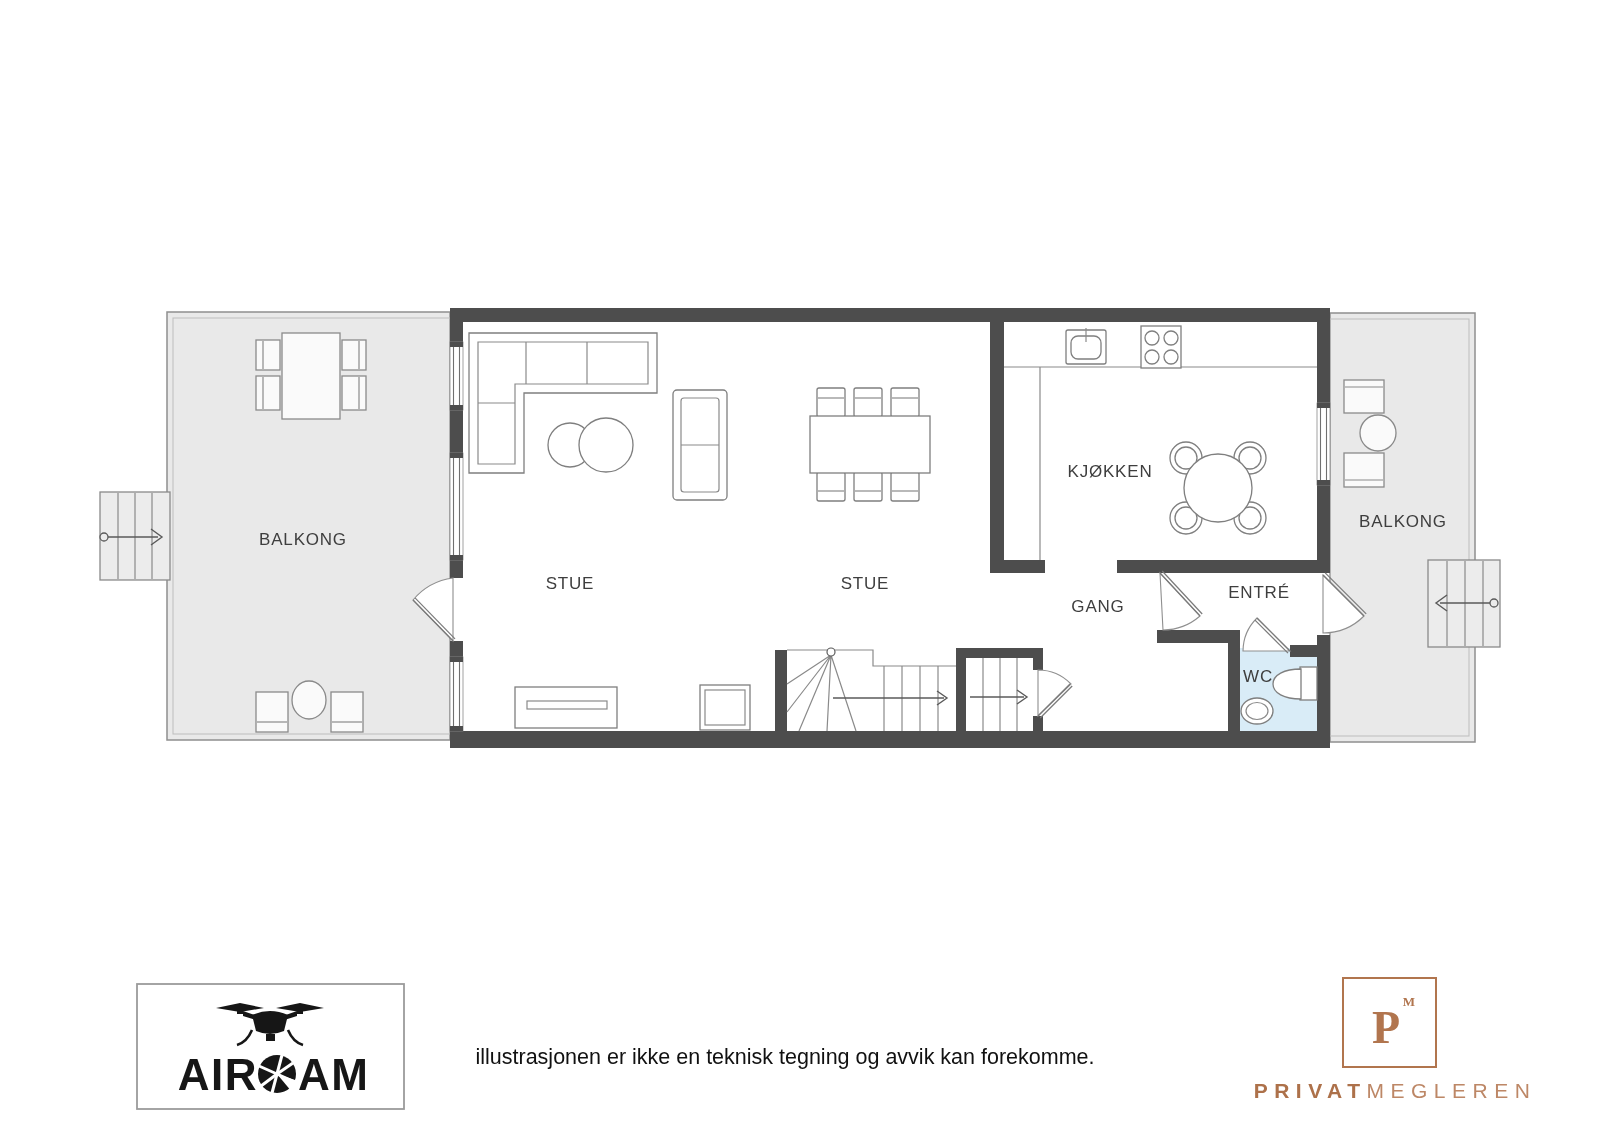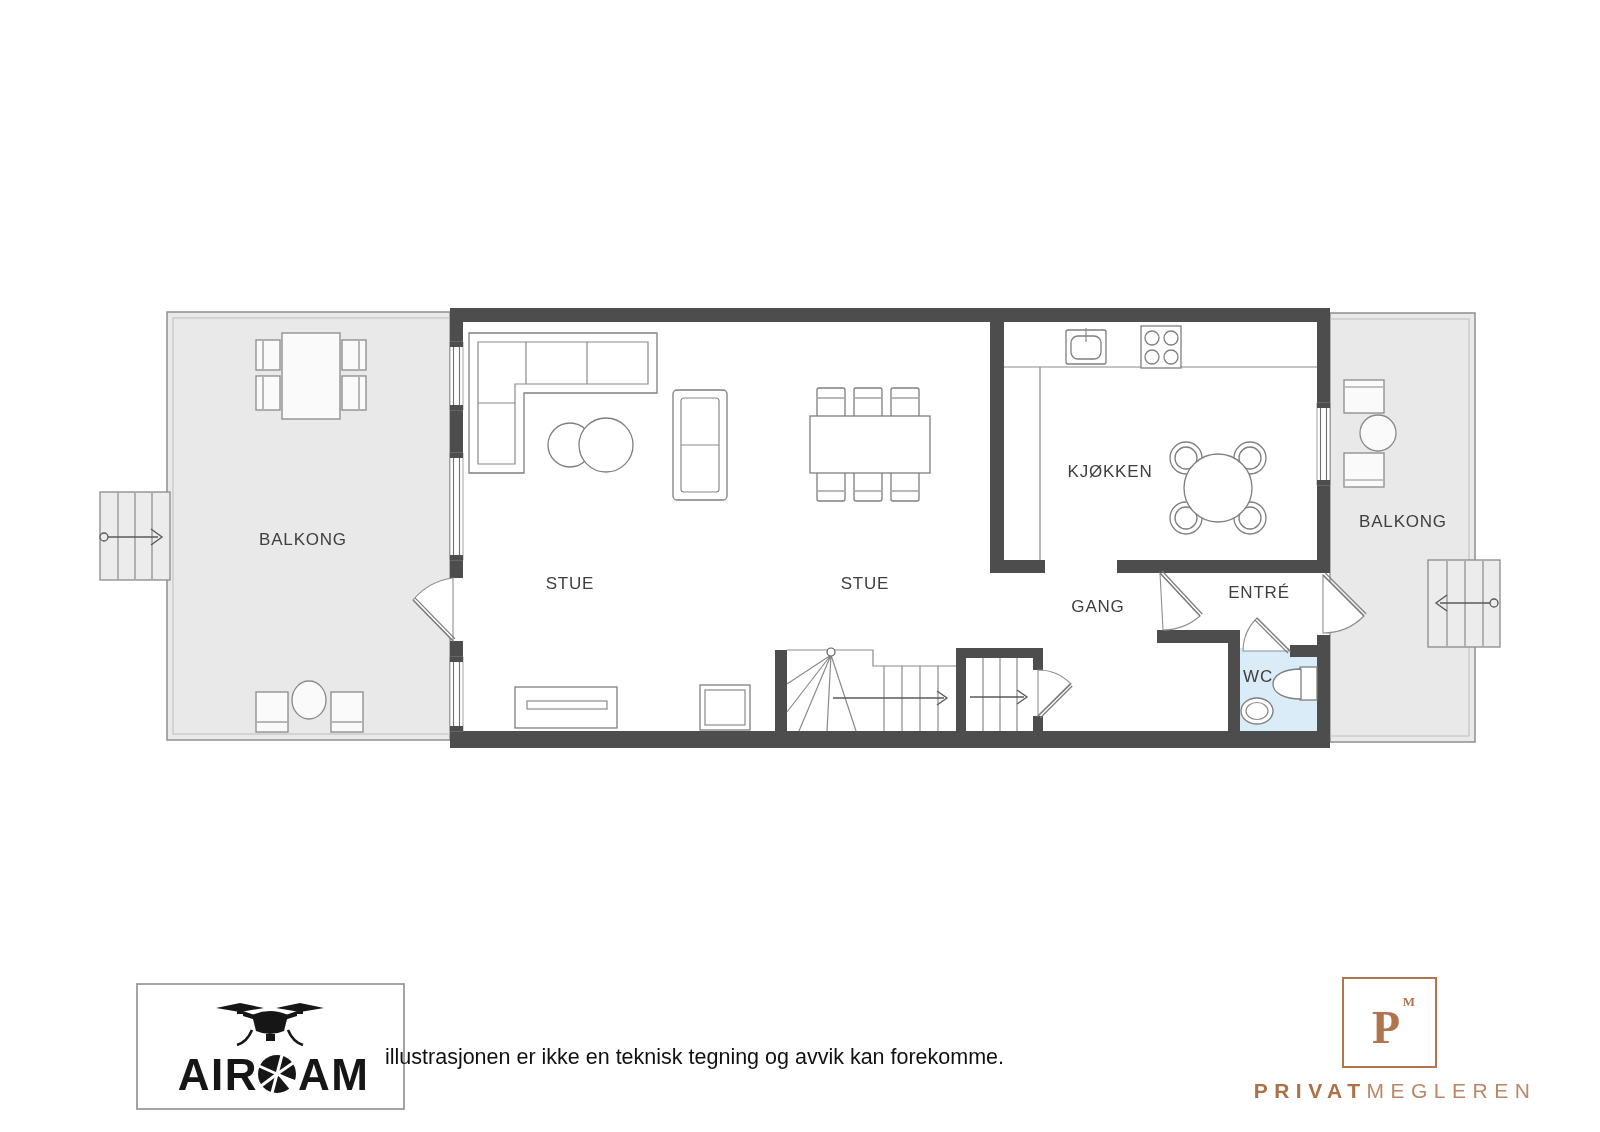--- a/index.html
+++ b/index.html
@@ -9,21 +9,21 @@
   .wall  { fill:#4d4d4d; stroke:none; }
   .furn  { fill:#ffffff; stroke:#7f7f7f; stroke-width:1.3; }
   .bfurn { fill:#fafafa; stroke:#8a8a8a; stroke-width:1.3; }
   .thin  { fill:none; stroke:#8a8a8a; stroke-width:1.2; }
   .glass { stroke:#6f6f6f; stroke-width:1.1; }
   .doorw { fill:#ffffff; stroke:#8f8f8f; stroke-width:1.1; }
   .leaf  { stroke:#7a7a7a; stroke-width:1.2; fill:none; }
   .arrow { stroke:#5a5a5a; stroke-width:1.4; fill:none; }
   .room-label { font-family:"Liberation Sans","DejaVu Sans",sans-serif; font-size:17px;
                 letter-spacing:0.8px; fill:#3e3e3e; text-anchor:middle; }
-  .disclaimer { position:absolute; left:385px; top:1045px; width:800px; 
+  .disclaimer { position:absolute; left:385px; top:1045px; width:800px; text-align:center;
                 font-size:21.5px; color:#111; letter-spacing:0px; }
 </style>
 </head>
 <body>
 
 <div class="page">
 <svg width="1600" height="1132" viewBox="0 0 1600 1132">
 
   <g>
     <rect x="167" y="312" width="283" height="428" stroke="#8f8f8f" stroke-width="1.5" fill="#e9e9e9"></rect>

